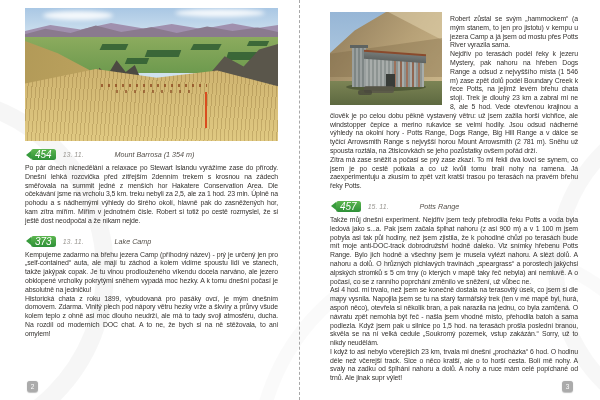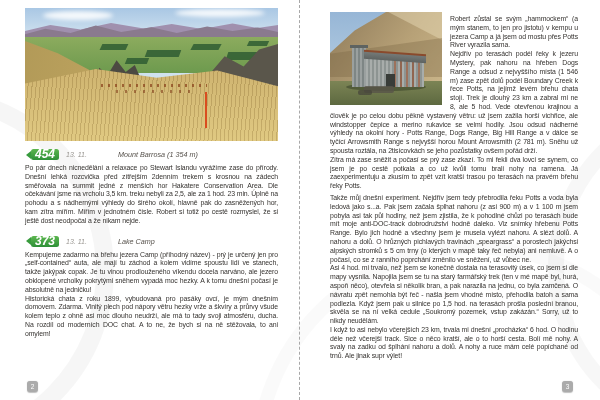--- a/index.html
+++ b/index.html
@@ -16,22 +16,22 @@
   .page-right{left:330px;top:12px;width:248px;}
 
   
   p.body{margin:3px 0 0 0;font-size:6.9px;line-height:8.8px;letter-spacing:-0.1px;color:#35322f;text-align:justify;}
   p.body + p.body{margin-top:0;}
 
   
   .entry{display:flex;align-items:center;gap:7px;height:13px;margin-top:9px;padding-left:6px;}
   .entry.first{margin-top:7px;}
   .ebadge{position:relative;display:inline-block;min-width:16px;text-align:center;
-    background:linear-gradient(180deg,#5cb64f,#2e9038);color:#fff;font-weight:700;font-style:italic;
-    font-size:12px;line-height:11px;padding:0 4px;border-radius:2.5px;}
+    background:linear-gradient(180deg,#5cb64f,#2e9038);color:#fff;font-weight:400;font-style:italic;
+    font-size:10px;line-height:11px;padding:0 4px;border-radius:2.5px;}
   .ebadge::before{content:"";position:absolute;left:-5px;top:1.5px;width:0;height:0;
     border-top:4px solid transparent;border-bottom:4px solid transparent;border-right:5px solid #389b3d;}
   .edate{font-style:italic;color:#9a9792;font-size:7px;}
   .etitle{font-style:italic;color:#55504a;font-size:7.2px;margin-left:24px;}
 
   
   .pagenum{position:absolute;top:381px;width:11px;height:11px;border-radius:3px;background:#ababab;
     color:#fff;font-size:6.5px;line-height:11px;text-align:center;box-shadow:0 0.5px 1px rgba(0,0,0,.25);}
   .pn-left{left:27px;}
   .pn-right{left:562px;}
@@ -170,20 +170,25 @@
         <div class="hut-door"></div>
         <div class="hut-junk"></div>
         <div class="hut-junk2"></div>
       </div>
       <p class="body">Robert zůstal se svým „hammockem“ (a mým stanem, to jen pro jistotu) v kempu u jezera Camp a já jsem od mostu přes Potts River vyrazila sama.</p>
       <p class="body">Nejdřív po terasách podél řeky k jezeru Mystery, pak nahoru na hřeben Dogs Range a odsud z nejvyššího místa (1 546 m) zase zpět dolů podél Boundary Creek k řece Potts, na jejímž levém břehu chata stojí. Trek je dlouhý 23 km a zabral mi ne 8, ale 5 hod. Vede otevřenou krajinou a člověk je po celou dobu pěkně vystavený větru: už jsem zažila horší vichřice, ale windstopper čepice a merino rukavice se velmi hodily. Jsou odsud nádherné výhledy na okolní hory - Potts Range, Dogs Range, Big Hill Range a v dálce se tyčící Arrowsmith Range s nejvyšší horou Mount Arrowsmith (2 781 m). Sněhu už spousta roztála, na 2tisícovkách se jeho pozůstatky ovšem pořád drží.</p>
       <p class="body">Zítra má zase sněžit a počasí se prý zase zkazí. To mi řekli dva lovci se synem, co jsem je po cestě potkala a co už kvůli tomu brali nohy na ramena. Já zaexperimentuju a zkusím to zpět vzít kratší trasou po terasách na pravém břehu řeky Potts.</p>
       <div class="clear"></div>
     </div>
 
+    <div class="entry">
+      <span class="ebadge">457</span>
+      <span class="edate">15. 11.</span>
+      <span class="etitle">Potts Range</span>
+    </div>
     <p class="body">Takže můj dnešní experiment. Nejdřív jsem tedy přebrodila řeku Potts a voda byla ledová jako s...a. Pak jsem začala šplhat nahoru (z asi 900 m) a v 1 100 m jsem pobyla asi tak půl hodiny, než jsem zjistila, že k pohodlné chůzi po terasách bude mít moje anti-DOC-track dobrodružství hodně daleko. Viz snímky hřebenu Potts Range. Bylo jich hodně a všechny jsem je musela vylézt nahoru. A slézt dolů. A nahoru a dolů. O hrůzných pichlavých travinách „speargrass“ a porostech jakýchsi alpských stromků s 5 cm trny (o kterých v mapě taky řeč nebyla) ani nemluvě. A o počasí, co se z ranního poprchání změnilo ve sněžení, už vůbec ne.</p>
     <p class="body">Asi 4 hod. mi trvalo, než jsem se konečně dostala na terasovitý úsek, co jsem si dle mapy vysnila. Napojila jsem se tu na starý farmářský trek (ten v mé mapě byl, hurá, aspoň něco), otevřela si několik bran, a pak narazila na jednu, co byla zamčená. O návratu zpět nemohla být řeč - našla jsem vhodné místo, přehodila batoh a sama podlezla. Když jsem pak u silnice po 1,5 hod. na terasách prošla poslední branou, skvěla se na ní velká cedule „Soukromý pozemek, vstup zakázán.“ Sorry, už to nikdy neudělám.</p>
     <p class="body">I když to asi nebylo včerejších 23 km, trvala mi dnešní „procházka“ 6 hod. O hodinu déle než včerejší track. Sice o něco kratší, ale o to horší cesta. Bolí mě nohy. A svaly na zadku od šplhání nahoru a dolů. A nohy a ruce mám celé popíchané od trnů. Ale jinak supr výlet!</p>
   </div>
 
   <div class="pagenum pn-left">2</div>
   <div class="pagenum pn-right">3</div>
 </div>
 
 </body></html>

